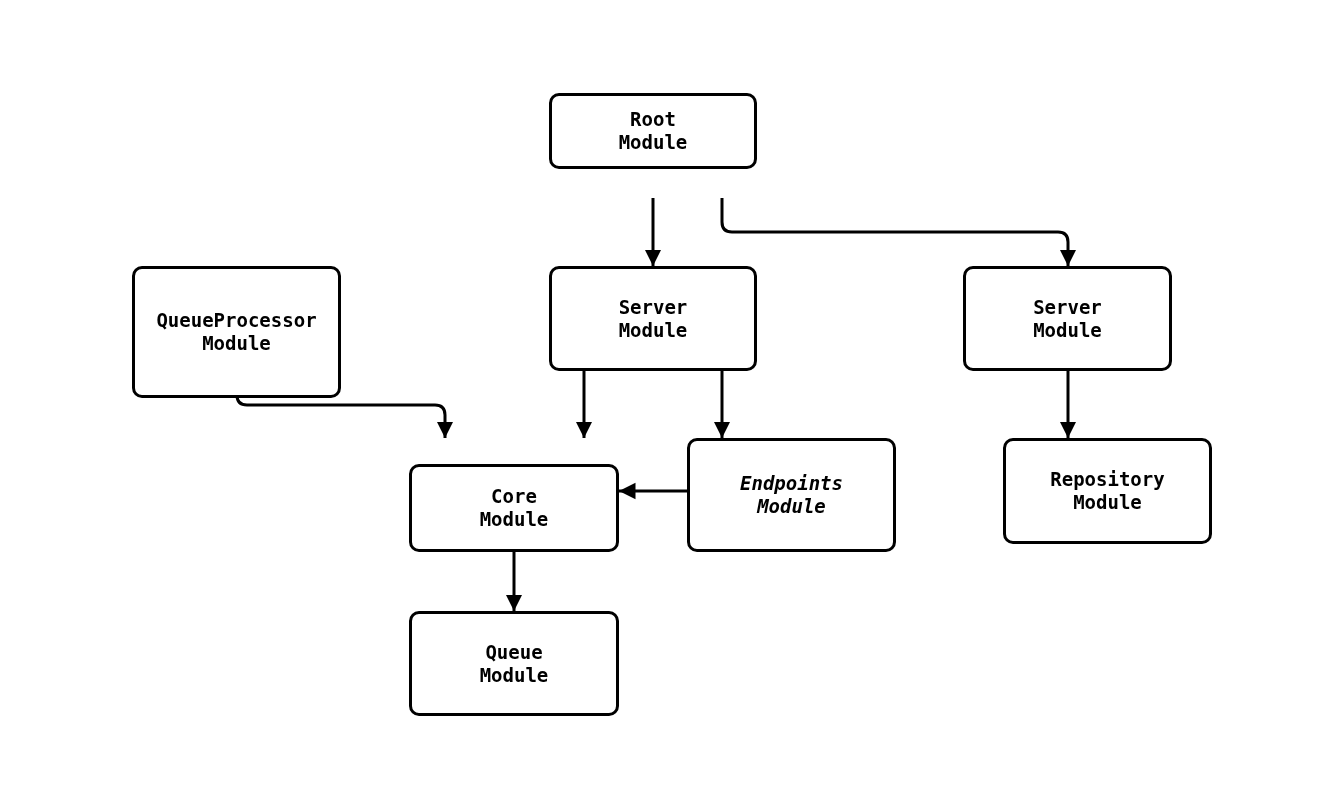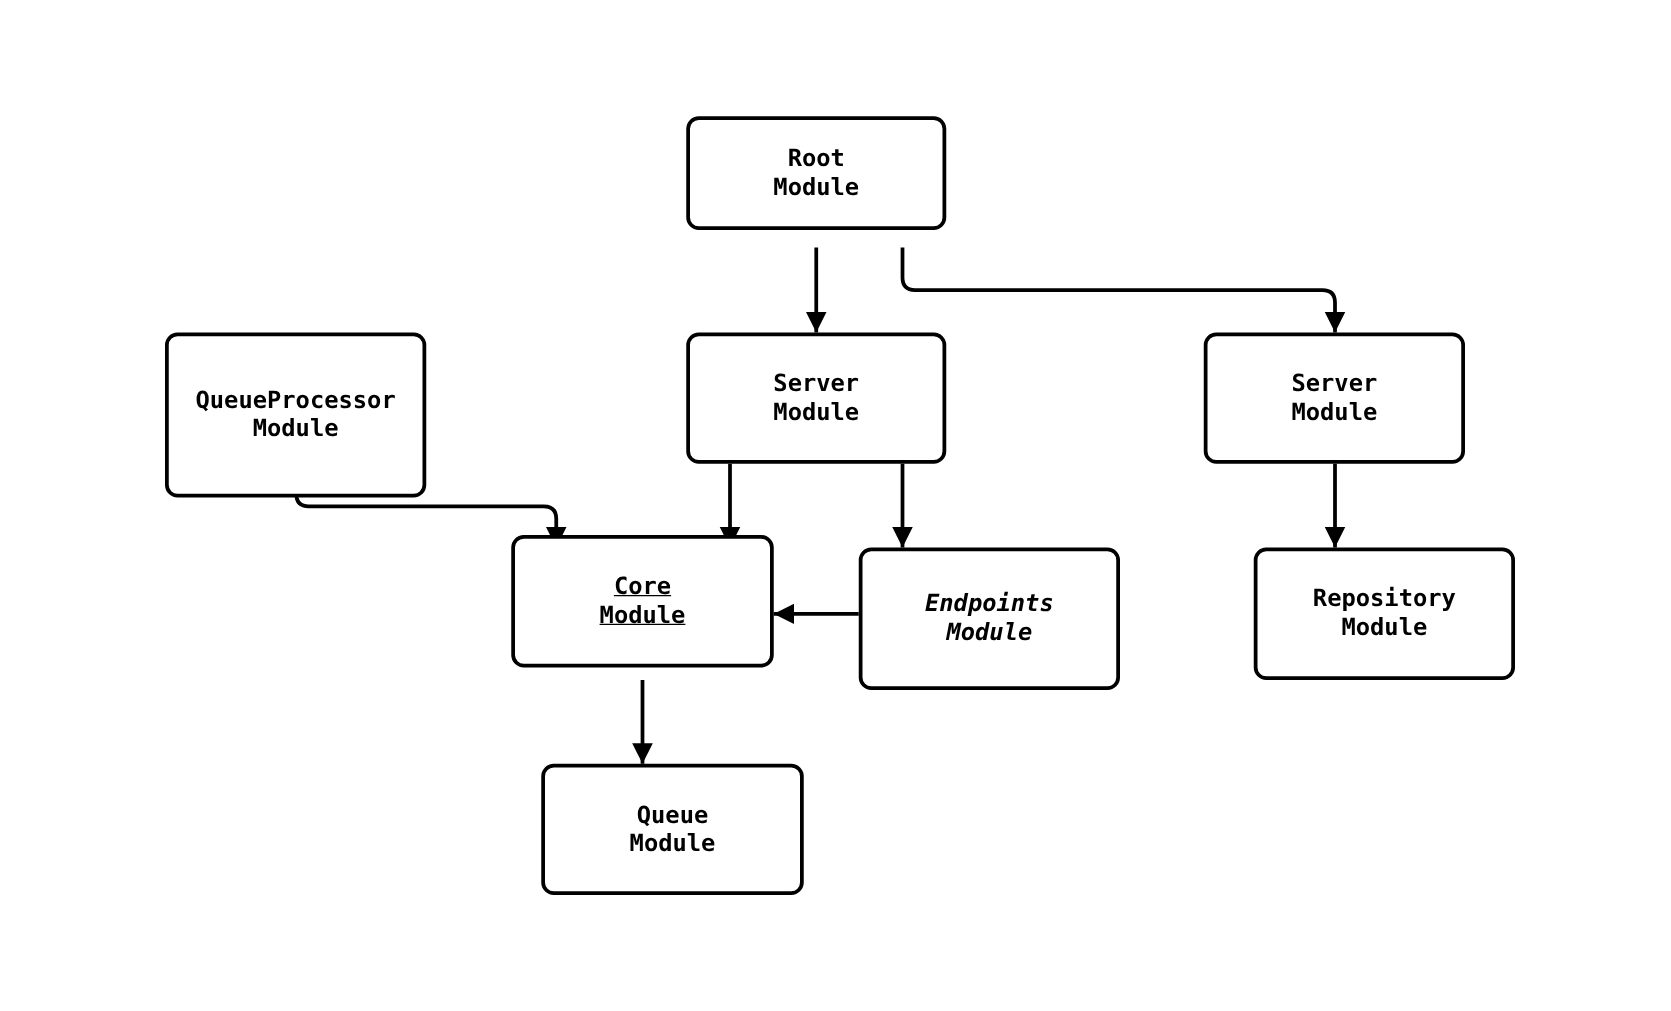--- a/index.html
+++ b/index.html
@@ -42,28 +42,28 @@
   .node .label {
     font-family: "DejaVu Sans Mono", monospace;
     font-weight: bold;
     font-size: 19px;
     line-height: 23px;
     color: #000000;
     text-align: center;
     white-space: pre-line;
   }
   
-  #n-root        { left: 549px; top:  93px; width: 208px; height: 91px; }
+  #n-root        { left: 549px; top:  93px; width: 208px; height: 76px; }
   #n-queueproc   { left: 132px; top: 266px; width: 209px; height: 132px; }
   #n-server      { left: 549px; top: 266px; width: 208px; height: 105px; }
   #n-global      { left: 963px; top: 266px; width: 209px; height: 105px; }
-  #n-core        { left: 409px; top: 428px; width: 210px; height: 106px; text-decoration: underline; }
+  #n-core        { left: 409px; top: 464px; width: 210px; height: 88px; }
   #n-endpoints   { left: 687px; top: 438px; width: 209px; height: 114px; font-style: italic; }
   #n-repository  { left: 963px; top: 438px; width: 209px; height: 106px; margin-left: 40px; }
-  #n-queue       { left: 409px; top: 611px; width: 210px; height: 105px; margin-left: 24px; }
+  #n-queue       { left: 409px; top: 611px; width: 210px; height: 105px; }
 </style>
 </head>
 <body>
 
 <div class="canvas">
 
   <svg class="edges" viewBox="0 0 1337 809" xmlns="http://www.w3.org/2000/svg">
     <defs>
       <marker id="arrow" viewBox="0 0 10 10" refX="10" refY="5" markerWidth="5.5" markerHeight="7.3" markerUnits="strokeWidth" orient="auto">
         <path d="M 0 0 L 10 5 L 0 10 z" fill="#000000"></path>

